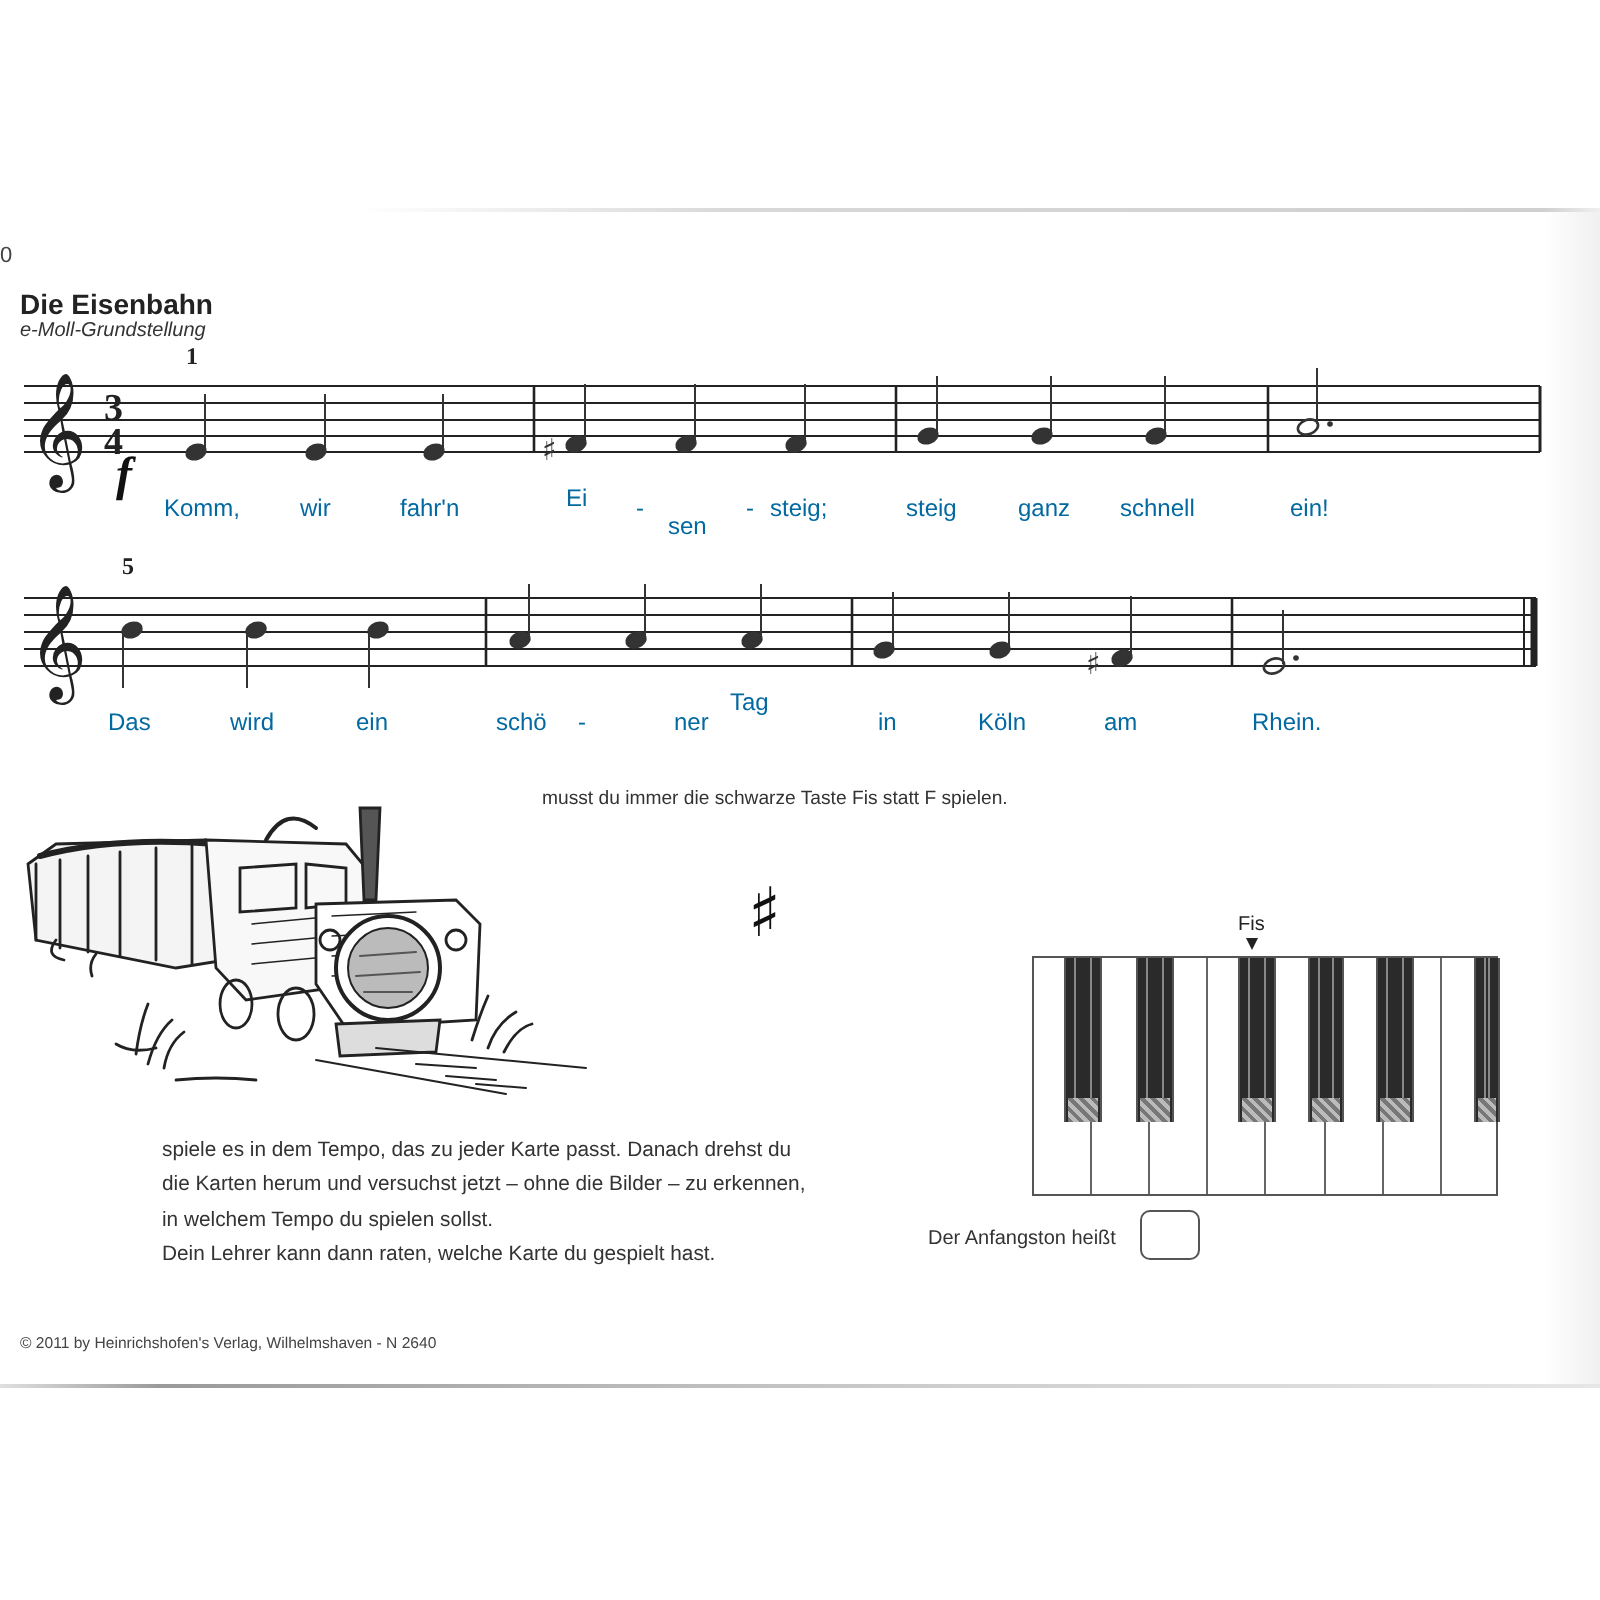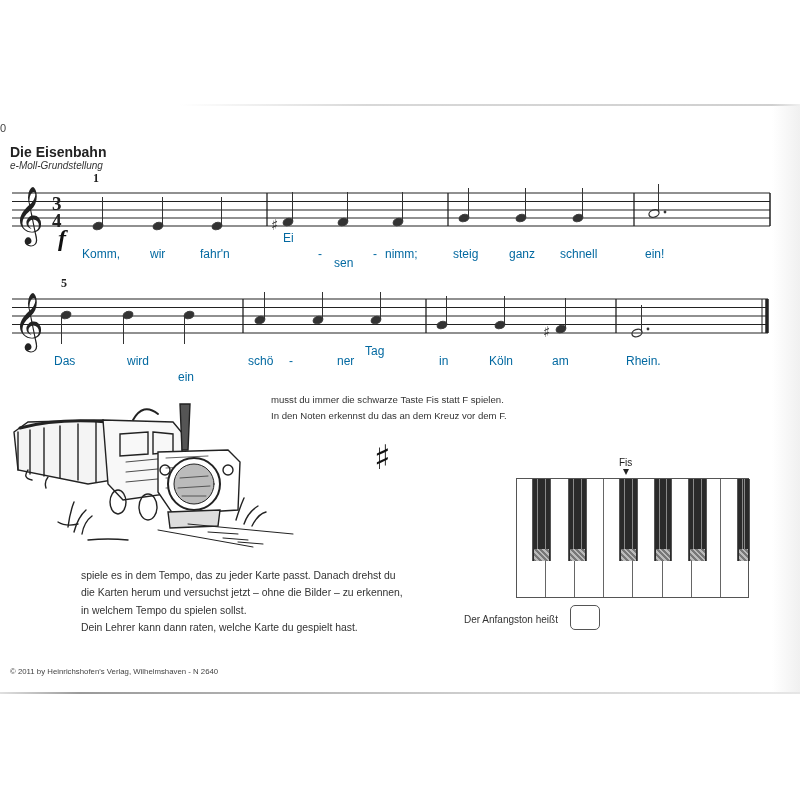--- a/index.html
+++ b/index.html
@@ -98,25 +98,25 @@
   </g>
   <circle cx="665" cy="212" r="1.4" fill="#333"></circle>
 </svg>
 </div>
 
 <div class="dyn">f</div>
 
 <span class="lyric" style="left:82px; top:247px;">Komm,</span>
 <span class="lyric" style="left:150px; top:247px;">wir</span>
 <span class="lyric" style="left:200px; top:247px;text-align:center;">fahr'n</span>
-<span class="lyric" style="left:283px; top:231px;">Ei</span>
+<span class="lyric" style="left:283px; top:242px;">Ei</span>
 <span class="lyric" style="left:318px; top:247px;">-</span>
 <span class="lyric" style="left:334px; top:256px;">sen</span>
 <span class="lyric" style="left:373px; top:247px;">-</span>
-<span class="lyric" style="left:385px; top:247px;">nimm;</span>
+<span class="lyric" style="left:385px; top:247px;">steig;</span>
 <span class="lyric" style="left:453px; top:247px;">steig</span>
 <span class="lyric" style="left:509px; top:247px;">ganz</span>
 <span class="lyric" style="left:560px; top:247px;">schnell</span>
 <span class="lyric" style="left:645px; top:247px;">ein!</span>
 
 <div class="measure-num" style="left:61px; top:276px;">5</div>
 
 <div class="staff">
 <svg width="800" height="800" style="position:absolute;left:0;top:0;pointer-events:none;">
   <g stroke="#222" stroke-width="1.1">
@@ -163,22 +163,22 @@
 
   <g stroke="#333" fill="none">
     <ellipse cx="637" cy="333" rx="5.2" ry="3.6" transform="rotate(-20 637 333)" stroke-width="1.3"></ellipse>
     <line x1="641.5" y1="332" x2="641.5" y2="305" stroke-width="1"></line>
   </g>
   <circle cx="648" cy="329" r="1.4" fill="#333"></circle>
 </svg>
 </div>
 
 <span class="lyric" style="left:54px; top:354px;">Das</span>
-<span class="lyric" style="left:115px; top:354px;margin-left:12px;">wird</span>
-<span class="lyric" style="left:178px; top:354px;margin-top:16px;">ein</span>
+<span class="lyric" style="left:115px; top:354px;">wird</span>
+<span class="lyric" style="left:178px; top:354px;">ein</span>
 <span class="lyric" style="left:248px; top:354px;">schö</span>
 <span class="lyric" style="left:289px; top:354px;">-</span>
 <span class="lyric" style="left:305px; top:354px;padding-left:32px;">ner</span>
 <span class="lyric" style="left:365px; top:344px;">Tag</span>
 <span class="lyric" style="left:439px; top:354px;">in</span>
 <span class="lyric" style="left:489px; top:354px;">Köln</span>
 <span class="lyric" style="left:552px; top:354px;">am</span>
 <span class="lyric" style="left:626px; top:354px;">Rhein.</span>
 
 <svg class="train" width="290" height="160" viewBox="0 0 290 160">
@@ -216,21 +216,20 @@
     <path d="M200 140 L230 142 M215 146 L240 148 M230 150 L255 152" stroke-width="1"></path>
 
     <path d="M60 135 Q62 120 66 110 M66 140 Q70 125 78 118 M74 142 Q76 130 84 124 M40 85 Q36 90 38 96 M20 78 Q14 86 24 88"></path>
     <path d="M228 128 Q232 115 236 106 M236 132 Q240 120 250 114 M244 134 Q250 122 258 120"></path>
     <path d="M50 130 Q58 135 70 132 M80 148 Q100 146 120 148"></path>
   </g>
 </svg>
 
 <div class="info-text">
   <div>musst du immer die schwarze Taste Fis statt F spielen.</div>
-  <div>In den Noten erkennst du das an dem Kreuz vor dem F.</div>
 </div>
 <div class="big-sharp">♯</div>
 
 <div class="fis-label">Fis</div>
 <div class="fis-arrow"></div>
 
 <div class="piano">
 
   <div class="wkey-line" style="left:28px;"></div>
   <div class="wkey-line" style="left:57px;"></div>

